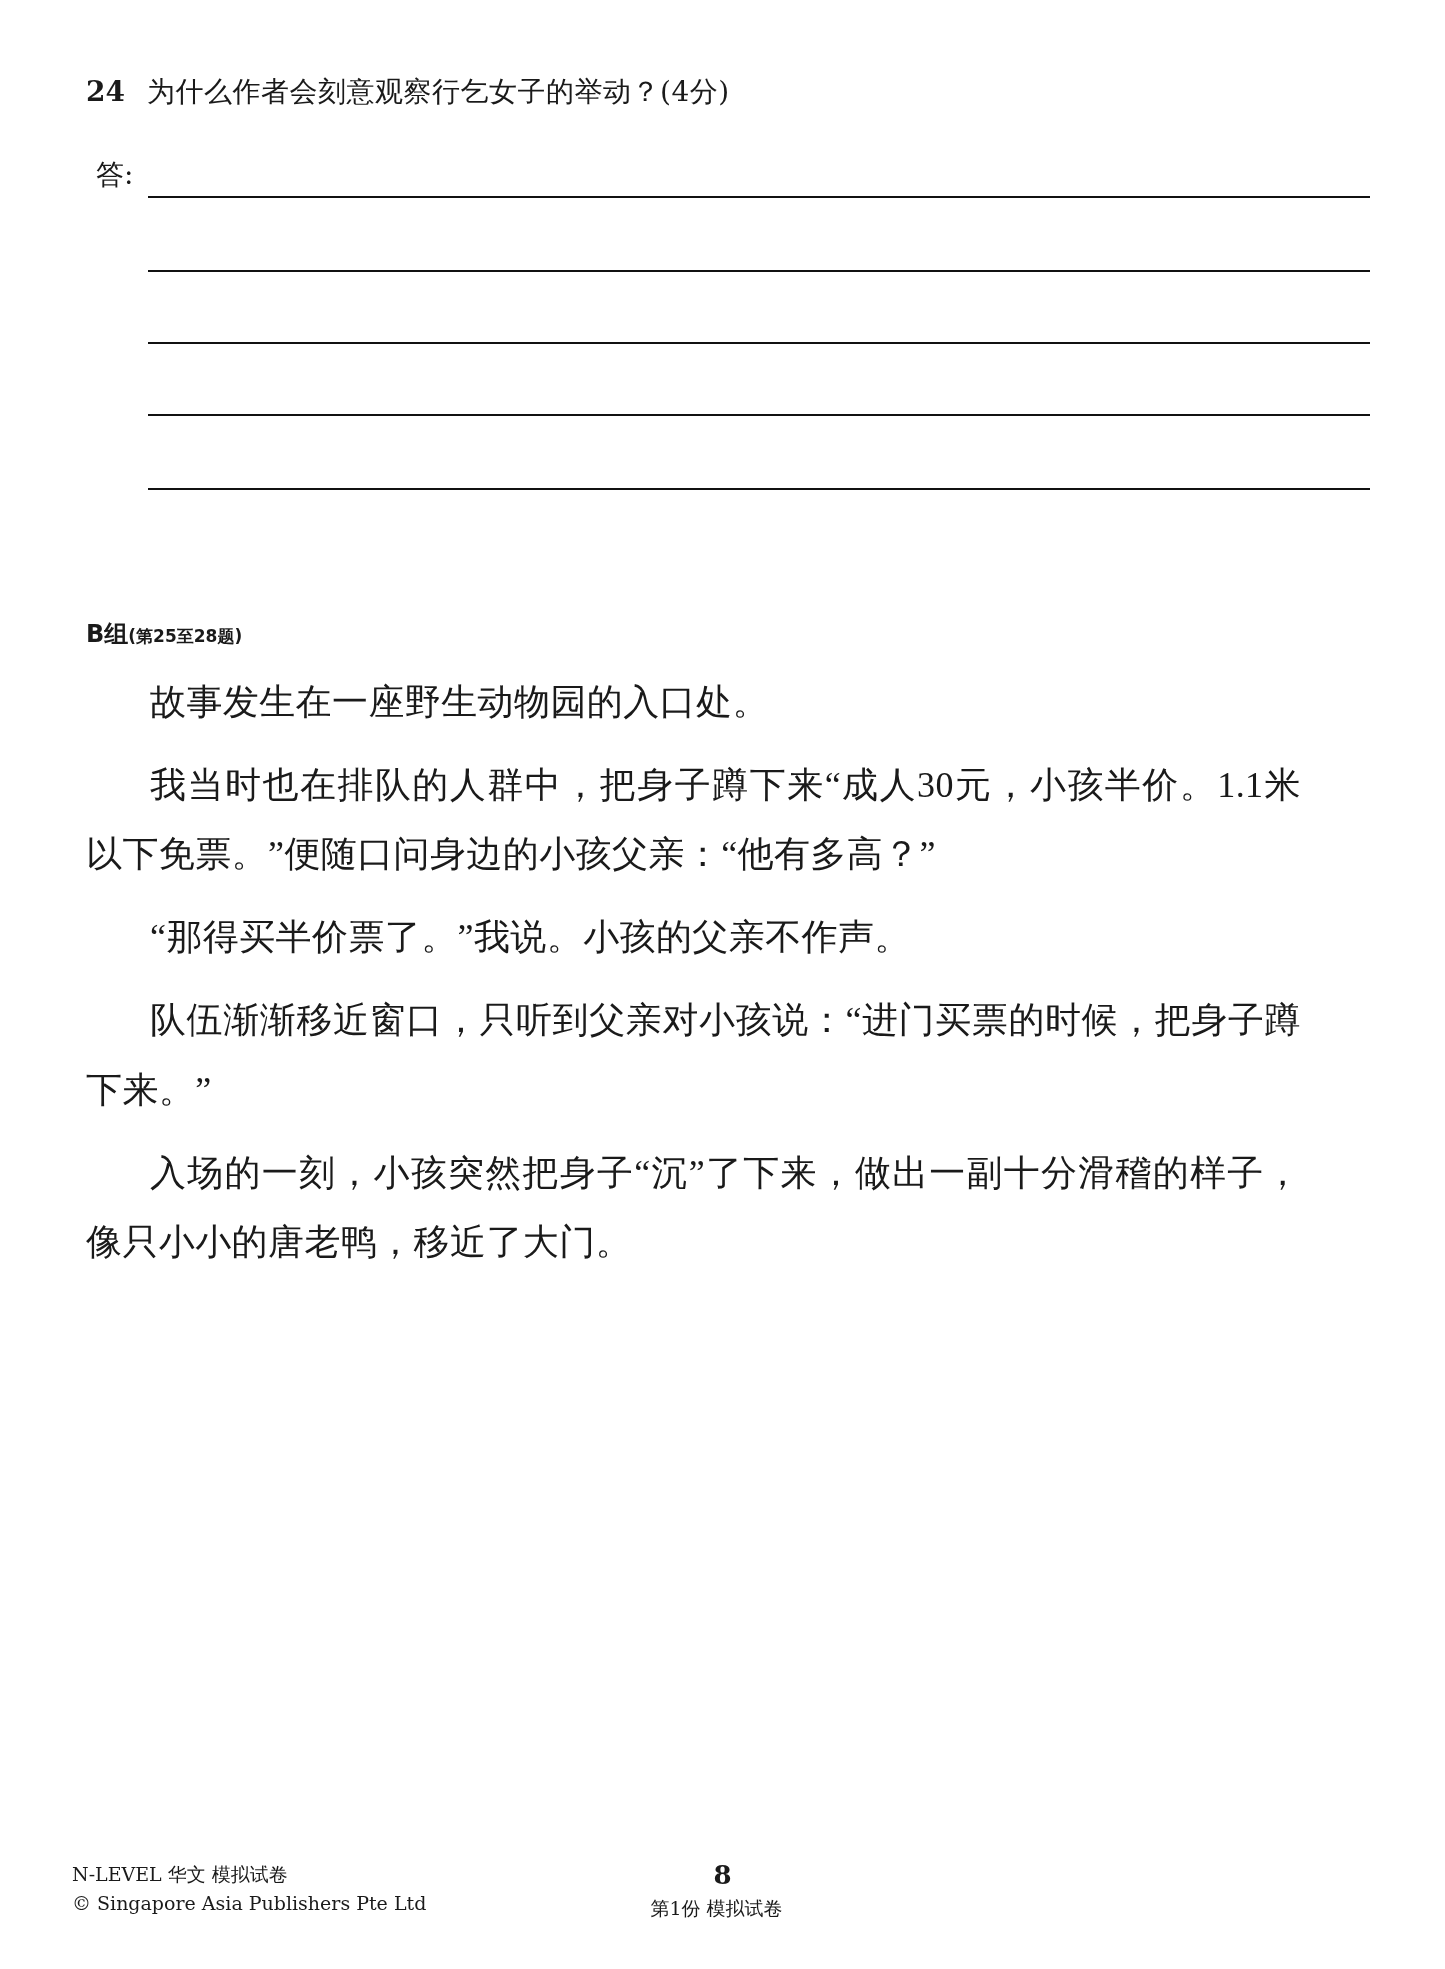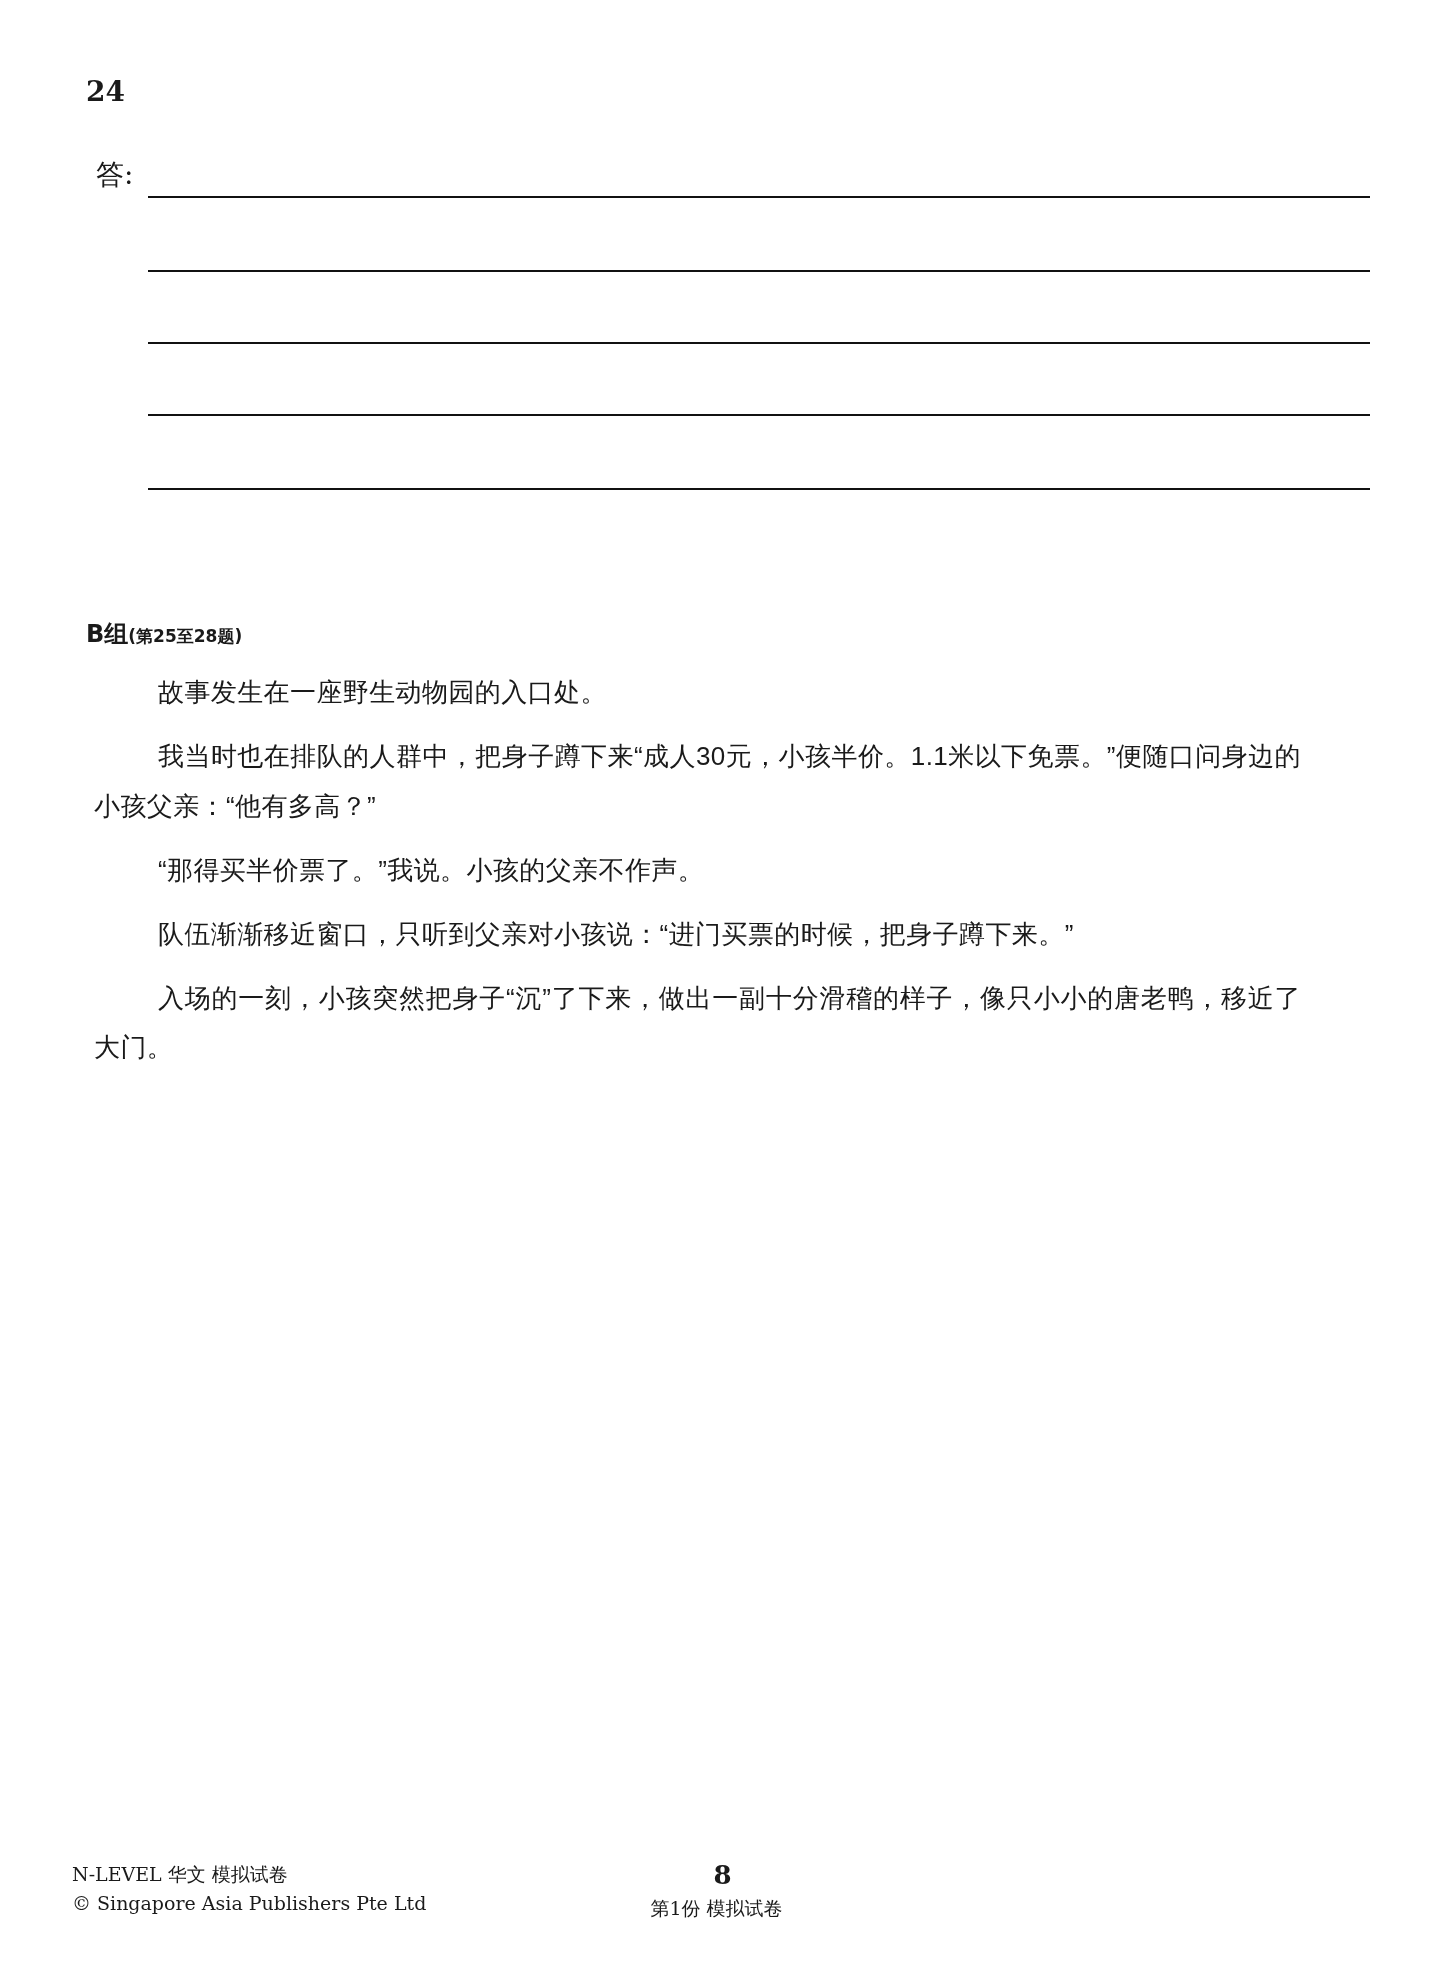--- a/index.html
+++ b/index.html
@@ -88,27 +88,27 @@
   }
 
   
   .passage {
     position: absolute;
     left: 86px;
     top: 668px;
     width: 1215px;
   }
   .passage p {
-    margin: 0 0 14px 8px;
-    font-size: 26px;
+    margin: 0 0 14px 0;
+    font-size: 36px;
     line-height: 1.92;
     text-indent: 64px;
     text-align: justify;
     letter-spacing: 0.4px;
-    font-family: Liberation Sans, sans-serif;
+    font-family: Liberation Serif, serif;
   }
 
   
   .footer {
     position: absolute;
     left: 0;
     top: 1860px;
     width: 1445px;
     height: 90px;
   }
@@ -143,20 +143,21 @@
   }
 </style>
 </head>
 <body>
 
 <div class="page">
 
   <div class="q-block">
     <div class="q-row">
       <span class="q-num">24</span>
+      <span class="q-text">为什么作者会刻意观察行乞女子的举动？(4分)</span>
     </div>
   </div>
 
   <div class="answer-area">
     <span class="ans-label">答:</span>
     <div class="ans-line l1"></div>
     <div class="ans-line l2"></div>
     <div class="ans-line l3"></div>
     <div class="ans-line l4"></div>
     <div class="ans-line l5"></div>

